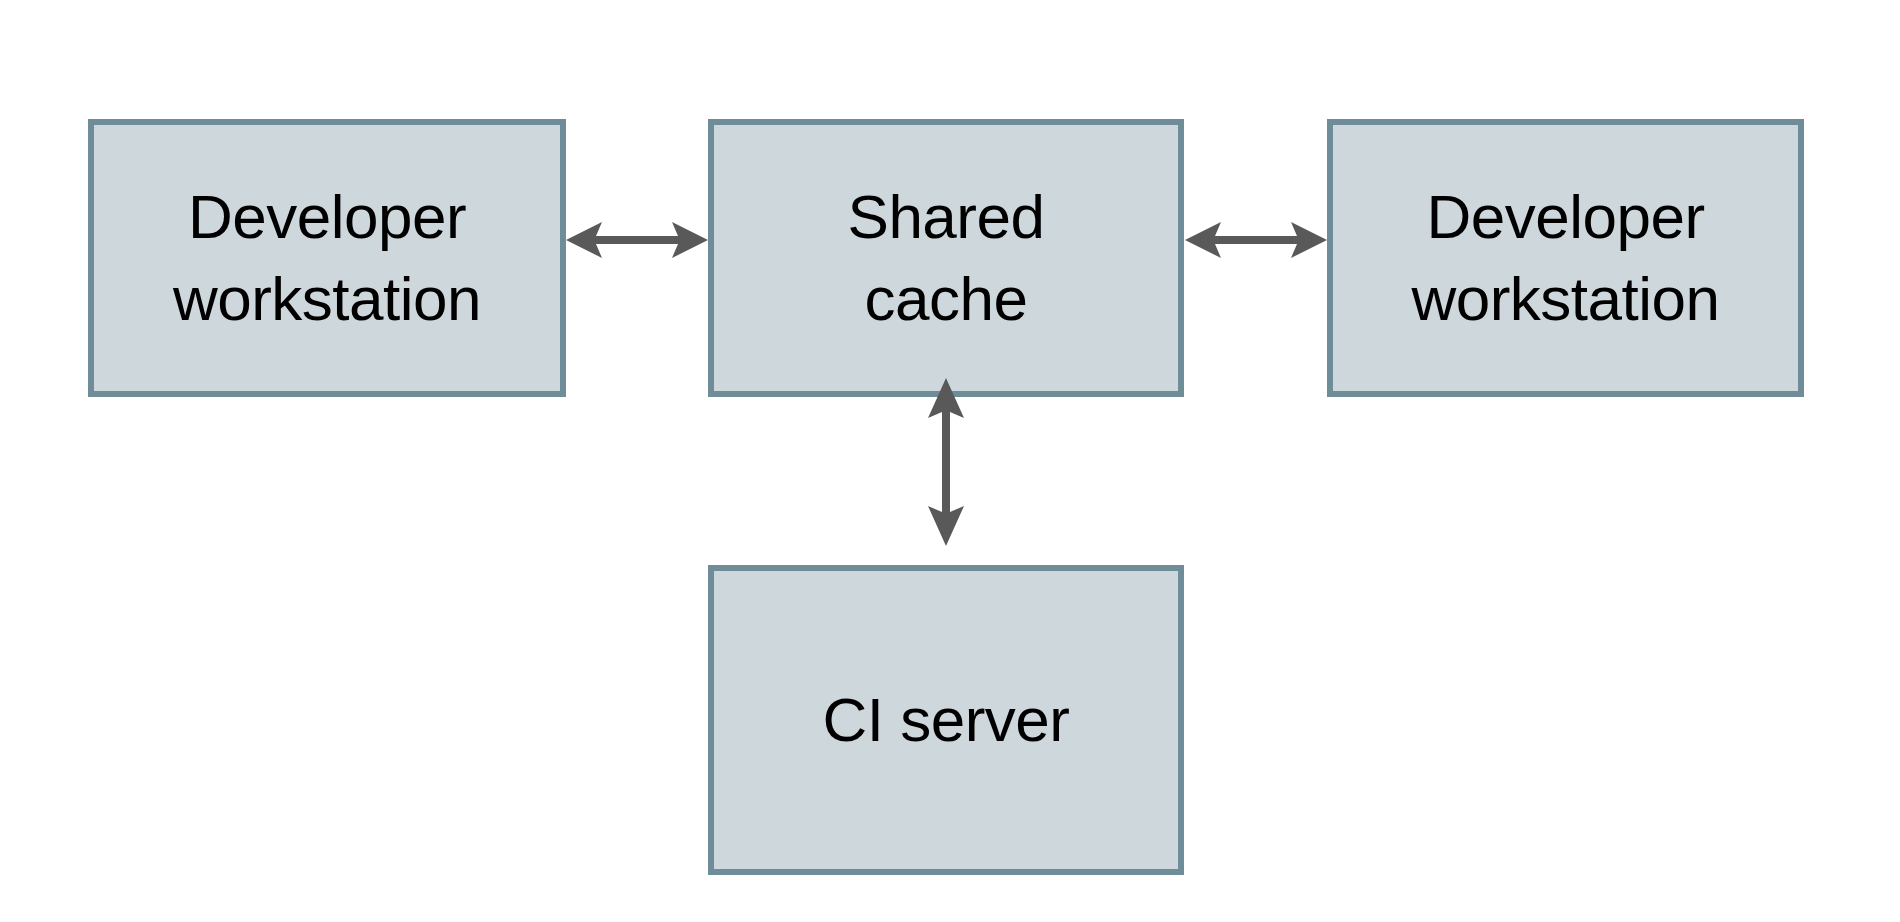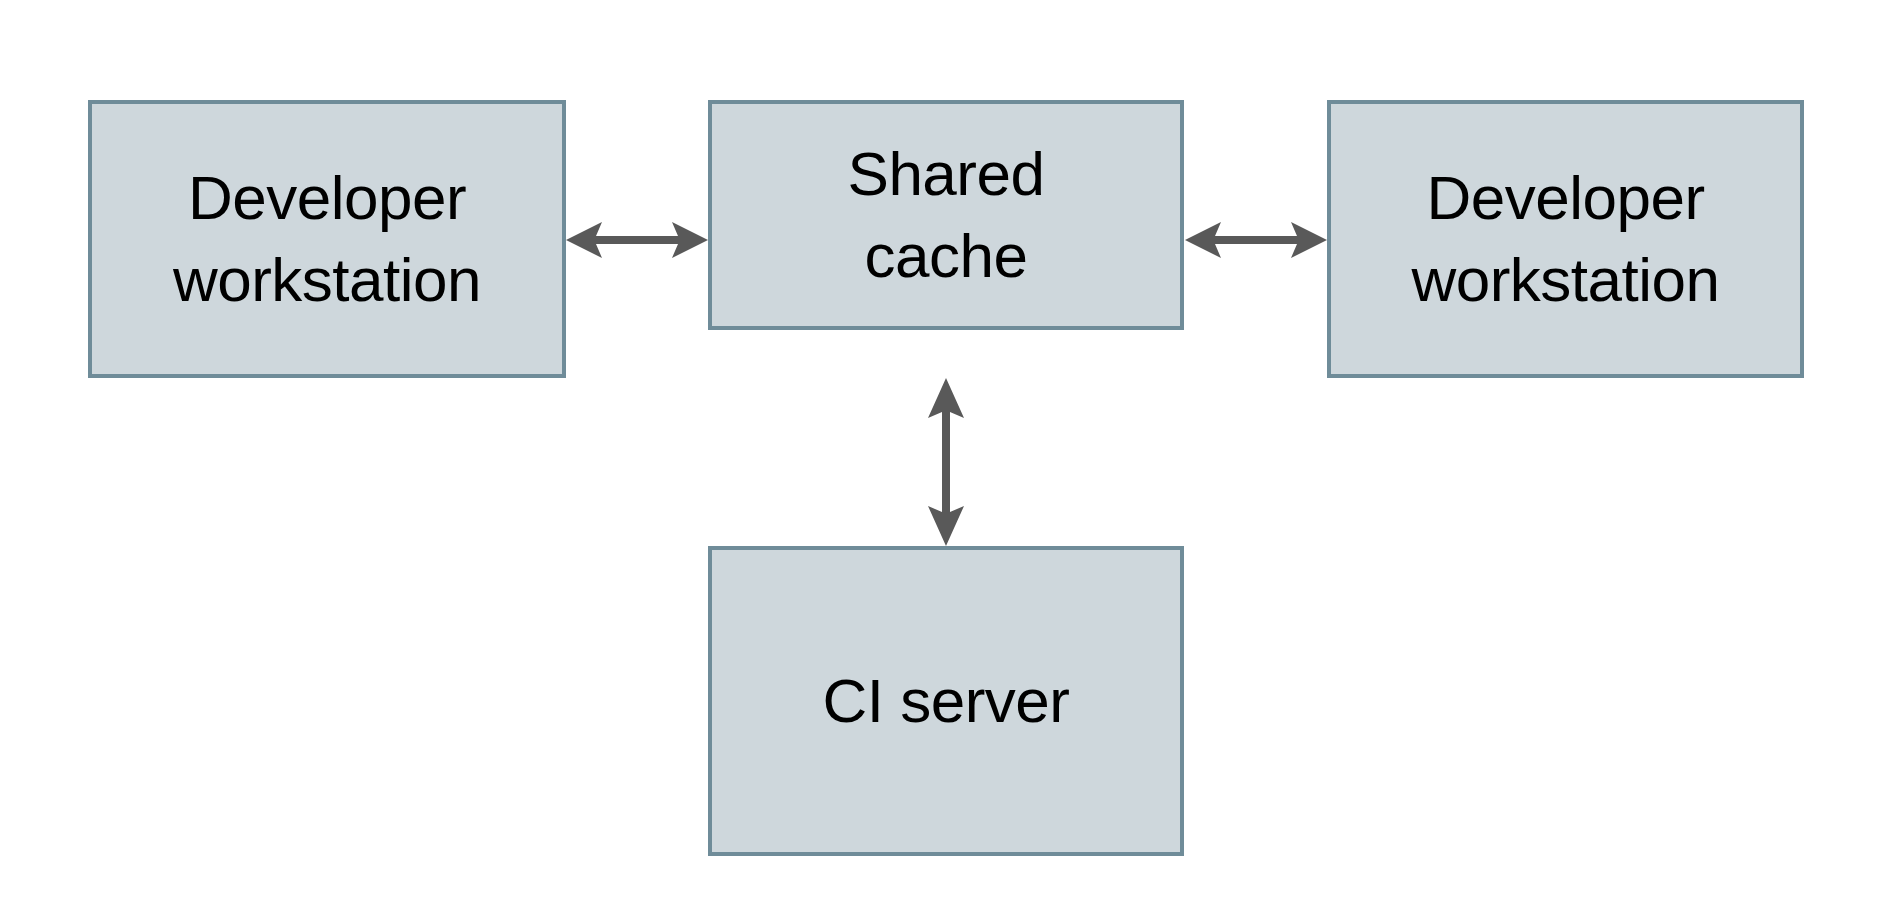--- a/index.html
+++ b/index.html
@@ -12,25 +12,26 @@
     width: 1900px;
     height: 922px;
     background: #ffffff;
     font-family: "Liberation Sans", sans-serif;
     overflow: hidden;
   }
   .node {
     position: absolute;
     box-sizing: border-box;
     background: #ced7dc;
-    border: 4px solid #ef4444;
+    border: 6px solid #ef4444;
     display: flex;
     align-items: center;
     justify-content: center;
     text-align: center;
+    margin-top: 19px;
   }
   .node-label {
     color: #000000;
     font-size: 62px;
     line-height: 1.32;
     font-weight: 400;
     letter-spacing: -0.5px;
     white-space: pre-line;
     padding: 0 6px;
   }
@@ -46,21 +47,21 @@
 </head>
 <body>
 
 <div id="canvas" style="background: rgb(255, 255, 255);">
 
   <div class="node" id="node-0" style="left: 88px; top: 100px; width: 478px; height: 278px; background: rgb(206, 215, 220); border-color: rgb(111, 140, 153);">
     <span class="node-label" style="color: rgb(0, 0, 0);">Developer
 workstation</span>
   </div>
 
-  <div class="node" id="node-1" style="left: 708px; top: 100px; width: 476px; height: 230px; background: rgb(206, 215, 220); border-color: rgb(111, 140, 153);">
+  <div class="node" id="node-1" style="left: 708px; top: 100px; width: 476px; height: 278px; background: rgb(206, 215, 220); border-color: rgb(111, 140, 153);">
     <span class="node-label" style="color: rgb(0, 0, 0);">Shared
 cache</span>
   </div>
 
   <div class="node" id="node-2" style="left: 1327px; top: 100px; width: 477px; height: 278px; background: rgb(206, 215, 220); border-color: rgb(111, 140, 153);">
     <span class="node-label" style="color: rgb(0, 0, 0);">Developer
 workstation</span>
   </div>
 
   <div class="node" id="node-3" style="left: 708px; top: 546px; width: 476px; height: 310px; background: rgb(206, 215, 220); border-color: rgb(111, 140, 153);">

